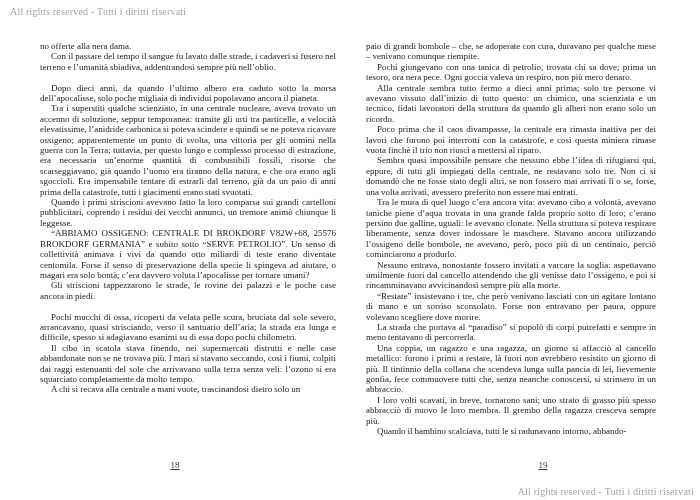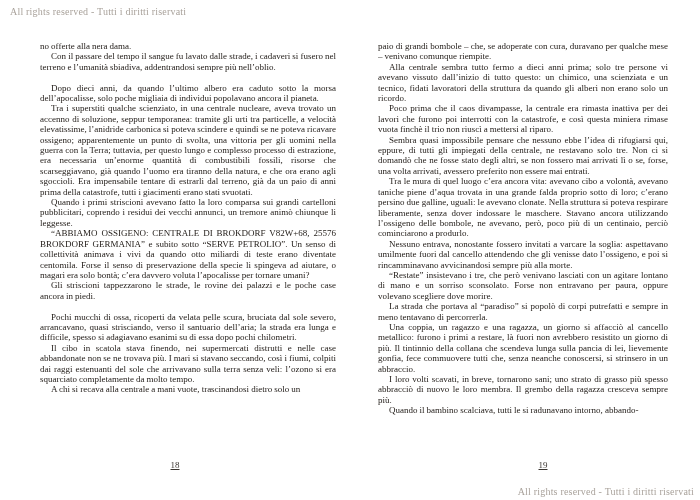--- a/index.html
+++ b/index.html
@@ -30,21 +30,21 @@
     font-size: 10px;
     color: var(--muted, #a9a29b);
     letter-spacing: 0.2px;
     white-space: nowrap;
   }
   .page-col {
     position: absolute;
     top: 41px;
   }
   .page-col.left  { left: 40px;  width: 296px; font-family: Liberation Serif, serif; }
-  .page-col.right { left: 378px; width: 290px; }
+  .page-col.right { left: 366px; width: 290px; }
   .para {
     margin: 0;
     font-size: 9px;
     line-height: 10.4px;
     text-align: justify;
     color: var(--text, #26211d);
     hyphens: auto;
     -webkit-hyphens: auto;
     word-spacing: -0.2px;
   }
@@ -77,20 +77,21 @@
       <p class="para indent">Quando i primi striscioni avevano fatto la loro comparsa sui grandi cartelloni pubblicitari, coprendo i residui dei vecchi annunci, un tremore animò chiunque li leggesse.</p>
       <p class="para indent">“ABBIAMO OSSIGENO: CENTRALE DI BROKDORF V82W+68, 25576 BROKDORF GERMANIA” e subito sotto “SERVE PETROLIO”. Un senso di collettività animava i vivi da quando otto miliardi di teste erano diventate centomila. Forse il senso di preservazione della specie li spingeva ad aiutare, o magari era solo bontà; c’era davvero voluta l’apocalisse per tornare umani?</p>
       <p class="para indent">Gli striscioni tappezzarono le strade, le rovine dei palazzi e le poche case ancora in piedi.</p>
       <p class="para indent gap">Pochi mucchi di ossa, ricoperti da velata pelle scura, bruciata dal sole severo, arrancavano, quasi strisciando, verso il santuario dell’aria; la strada era lunga e difficile, spesso si adagiavano esanimi su di essa dopo pochi chilometri.</p>
       <p class="para indent">Il cibo in scatola stava finendo, nei supermercati distrutti e nelle case abbandonate non se ne trovava più. I mari si stavano seccando, così i fiumi, colpiti dai raggi estenuanti del sole che arrivavano sulla terra senza veli: l’ozono si era squarciato completamente da molto tempo.</p>
       <p class="para indent">A chi si recava alla centrale a mani vuote, trascinandosi dietro solo un</p>
     </div>
 
   <div class="page-col right">
       <p class="para">paio di grandi bombole – che, se adoperate con cura, duravano per qualche mese – venivano comunque riempite.</p>
+      <p class="para indent">Pochi giungevano con una tanica di petrolio, trovata chi sa dove; prima un tesoro, ora nera pece. Ogni goccia valeva un respiro, non più mero denaro.</p>
       <p class="para indent">Alla centrale sembra tutto fermo a dieci anni prima; solo tre persone vi avevano vissuto dall’inizio di tutto questo: un chimico, una scienziata e un tecnico, fidati lavoratori della struttura da quando gli alberi non erano solo un ricordo.</p>
       <p class="para indent">Poco prima che il caos divampasse, la centrale era rimasta inattiva per dei lavori che furono poi interrotti con la catastrofe, e così questa miniera rimase vuota finchè il trio non riuscì a mettersi al riparo.</p>
       <p class="para indent">Sembra quasi impossibile pensare che nessuno ebbe l’idea di rifugiarsi qui, eppure, di tutti gli impiegati della centrale, ne restavano solo tre. Non ci si domandò che ne fosse stato degli altri, se non fossero mai arrivati lì o se, forse, una volta arrivati, avessero preferito non essere mai entrati.</p>
       <p class="para indent">Tra le mura di quel luogo c’era ancora vita: avevano cibo a volontà, avevano taniche piene d’aqua trovata in una grande falda proprio sotto di loro; c’erano persino due galline, uguali: le avevano clonate. Nella struttura si poteva respirare liberamente, senza dover indossare le maschere. Stavano ancora utilizzando l’ossigeno delle bombole, ne avevano, però, poco più di un centinaio, perciò cominciarono a produrlo.</p>
       <p class="para indent">Nessuno entrava, nonostante fossero invitati a varcare la soglia: aspettavano umilmente fuori dal cancello attendendo che gli venisse dato l’ossigeno, e poi si rincamminavano avvicinandosi sempre più alla morte.</p>
       <p class="para indent">“Restate” insistevano i tre, che però venivano lasciati con un agitare lontano di mano e un sorriso sconsolato. Forse non entravano per paura, oppure volevano scegliere dove morire.</p>
       <p class="para indent">La strada che portava al “paradiso” si popolò di corpi putrefatti e sempre in meno tentavano di percorrerla.</p>
       <p class="para indent">Una coppia, un ragazzo e una ragazza, un giorno si affacciò al cancello metallico: furono i primi a restare, là fuori non avrebbero resistito un giorno di più. Il tintinnio della collana che scendeva lunga sulla pancia di lei, lievemente gonfia, fece commuovere tutti che, senza neanche conoscersi, si strinsero in un abbraccio.</p>
       <p class="para indent">I loro volti scavati, in breve, tornarono sani; uno strato di grasso più spesso abbracciò di nuovo le loro membra. Il grembo della ragazza cresceva sempre più.</p>
       <p class="para indent">Quando il bambino scalciava, tutti le si radunavano intorno, abbando-</p>

